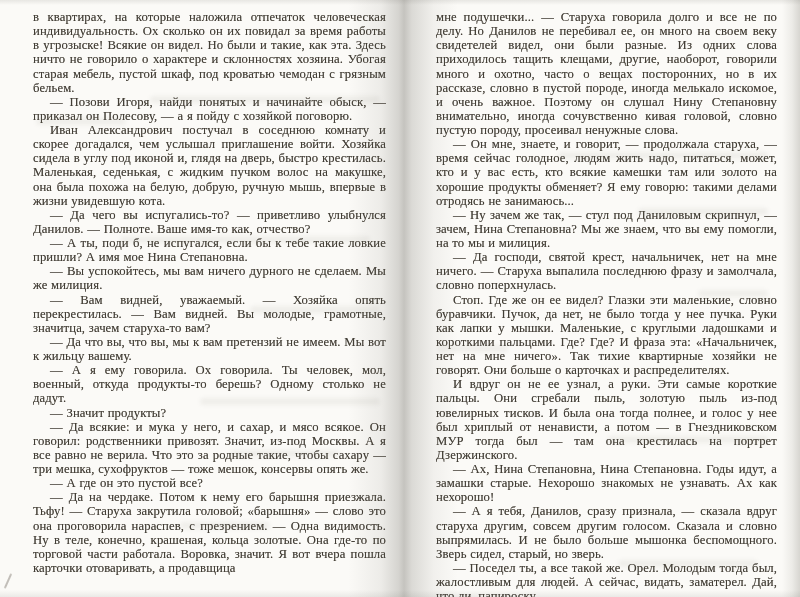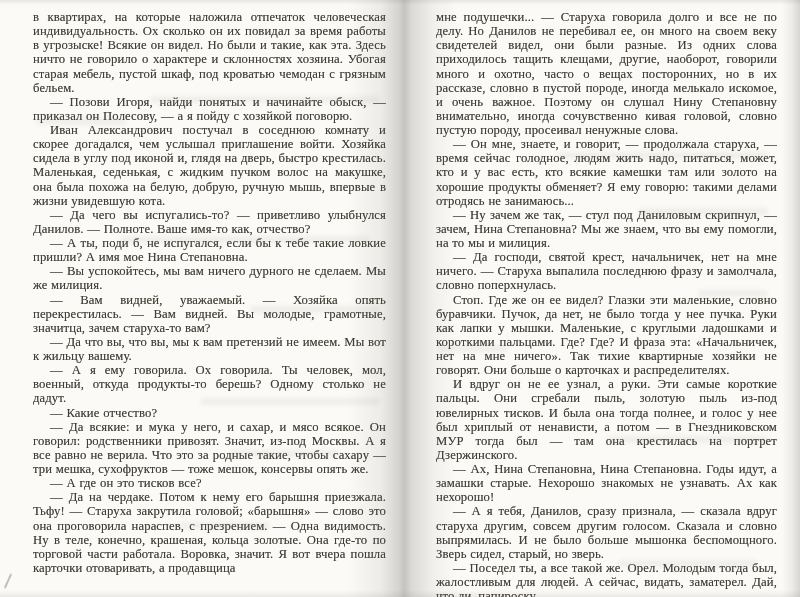--- a/index.html
+++ b/index.html
@@ -106,23 +106,23 @@
     <div class="text-col">
         <p class="para">в квартирах, на которые наложила отпечаток человеческая индивидуальность. Ох сколько он их повидал за время работы в угрозыске! Всякие он видел. Но были и такие, как эта. Здесь ничто не говорило о характере и склонностях хозяина. Убогая старая мебель, пустой шкаф, под кроватью чемодан с грязным бельем.</p>
         <p class="para indent">— Позови Игоря, найди понятых и начинайте обыск, — приказал он Полесову, — а я пойду с хозяйкой поговорю.</p>
         <p class="para indent">Иван Александрович постучал в соседнюю комнату и скорее догадался, чем услышал приглашение войти. Хозяйка сидела в углу под иконой и, глядя на дверь, быстро крестилась. Маленькая, седенькая, с жидким пучком волос на макушке, она была похожа на белую, добрую, ручную мышь, впервые в жизни увидевшую кота.</p>
         <p class="para indent">— Да чего вы испугались-то? — приветливо улыбнулся Данилов. — Полноте. Ваше имя-то как, отчество?</p>
         <p class="para indent">— А ты, поди б, не испугался, если бы к тебе такие ловкие пришли? А имя мое Нина Степановна.</p>
         <p class="para indent">— Вы успокойтесь, мы вам ничего дурного не сделаем. Мы же милиция.</p>
         <p class="para indent">— Вам видней, уважаемый. — Хозяйка опять перекрестилась. — Вам видней. Вы молодые, грамотные, значитца, зачем старуха-то вам?</p>
         <p class="para indent">— Да что вы, что вы, мы к вам претензий не имеем. Мы вот к жильцу вашему.</p>
         <p class="para indent">— А я ему говорила. Ох говорила. Ты человек, мол, военный, откуда продукты-то берешь? Одному столько не дадут.</p>
-        <p class="para indent">— Какие отчество?</p>
+        <p class="para indent">— Значит продукты?</p>
         <p class="para indent">— Да всякие: и мука у него, и сахар, и мясо всякое. Он говорил: родственники привозят. Значит, из-под Москвы. А я все равно не верила. Что это за родные такие, чтобы сахару — три мешка, сухофруктов — тоже мешок, консервы опять же.</p>
-        <p class="para indent">— А где он это тисков все?</p>
+        <p class="para indent">— А где он это пустой все?</p>
         <p class="para indent">— Да на чердаке. Потом к нему его барышня приезжала. Тьфу! — Старуха закрутила головой; «барышня» — слово это она проговорила нараспев, с презрением. — Одна видимость. Ну в теле, конечно, крашеная, кольца золотые. Она где-то по торговой части работала. Воровка, значит. Я вот вчера пошла карточки отоваривать, а продавщица</p>
       </div>
     <div class="ghost" style="left:150px; top:96px;  width:230px;"></div>
     <div class="ghost" style="left:36px;  top:118px; width:90px;"></div>
     <div class="ghost" style="left:120px; top:236px; width:250px;"></div>
     <div class="ghost" style="left:250px; top:306px; width:130px;"></div>
     <div class="ghost" style="left:200px; top:398px; width:180px;"></div>
     <div class="ghost" style="left:230px; top:450px; width:110px;"></div>
     <div class="ghost" style="left:180px; top:522px; width:90px;"></div>
     <div class="pencil-mark"></div>

